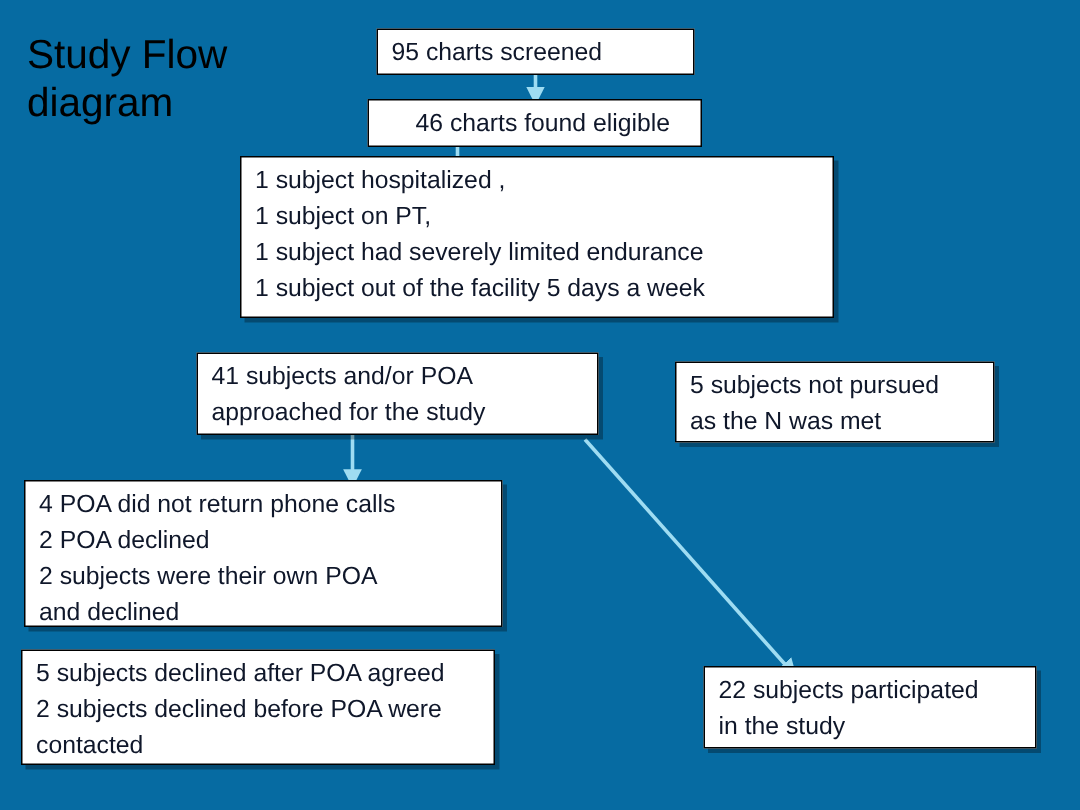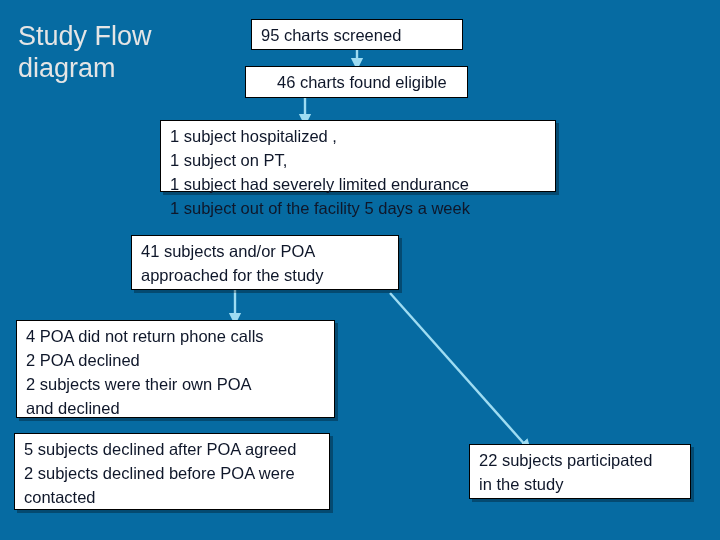--- a/index.html
+++ b/index.html
@@ -18,21 +18,21 @@
     width: 720px;
     height: 540px;
     background: #066BA2;
     overflow: hidden;
   }
   #slide-title {
     position: absolute;
     left: 18px;
     top: 20px;
     width: 200px;
-    color: #e5e5e5;
+    color: #000000;
     font-size: 27px;
     line-height: 32px;
     font-family: "Liberation Sans", sans-serif;
     letter-spacing: 0px;
     white-space: pre-line;
   }
   .node {
     position: absolute;
     background: #FFFFFF;
     border: 1px solid #000000;
@@ -73,28 +73,30 @@
     <line x1="357" y1="49" x2="357" y2="64" stroke="#9EDCF2" stroke-width="2.4" marker-end="url(#ah)"></line>
     <line x1="305" y1="97" x2="305" y2="120" stroke="#9EDCF2" stroke-width="2.4" marker-end="url(#ah)"></line>
     <line x1="235" y1="289" x2="235" y2="319" stroke="#9EDCF2" stroke-width="2.4" marker-end="url(#ah)"></line>
     <line x1="390" y1="293" x2="527" y2="447" stroke="#9EDCF2" stroke-width="2.4" marker-end="url(#ah)"></line>
   </svg>
 
   <div class="node" style="left:251px; top:19px; width:212px; height:31px;">95 charts screened</div>
 
   <div class="node" style="left:245px; top:66px; width:223px; height:32px;padding-left:31px;">46 charts found eligible</div>
 
-  <div class="node shadow" style="left:160px; top:120px; width:396px; height:72px;">1 subject hospitalized ,
+  <div class="node shadow" style="left:160px; top:104px; width:396px; height:108px;">1 subject hospitalized ,
 1 subject on PT,
 1 subject had severely limited endurance
 1 subject out of the facility 5 days a week</div>
 
   <div class="node shadow" style="left:131px; top:235px; width:268px; height:55px;">41 subjects and/or POA
 approached for the study</div>
 
+  <div class="node shadow" style="left:450px; top:241px; width:213px; height:54px;">5 subjects not pursued
+as the N was met</div>
 
   <div class="node shadow" style="left:16px; top:320px; width:319px; height:98px;">4 POA did not return phone calls
 2 POA declined
 2 subjects were their own POA
 and declined</div>
 
   <div class="node shadow" style="left:14px; top:433px; width:316px; height:77px;">5 subjects declined after POA agreed
 2 subjects declined before POA were
 contacted</div>
 

